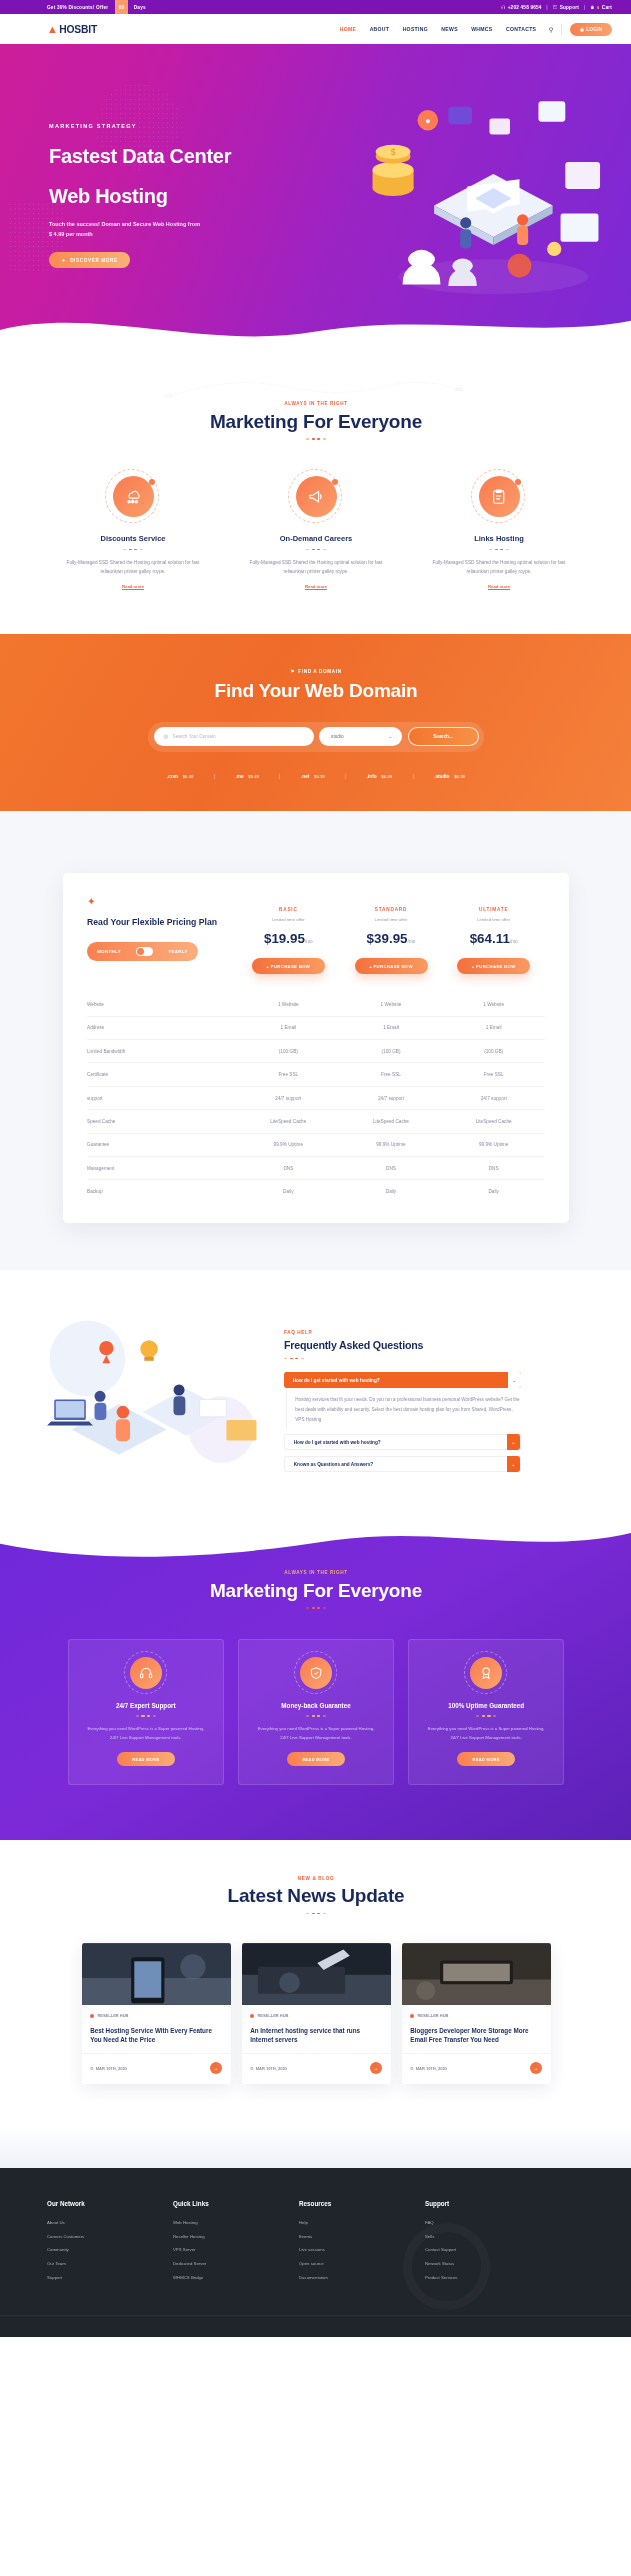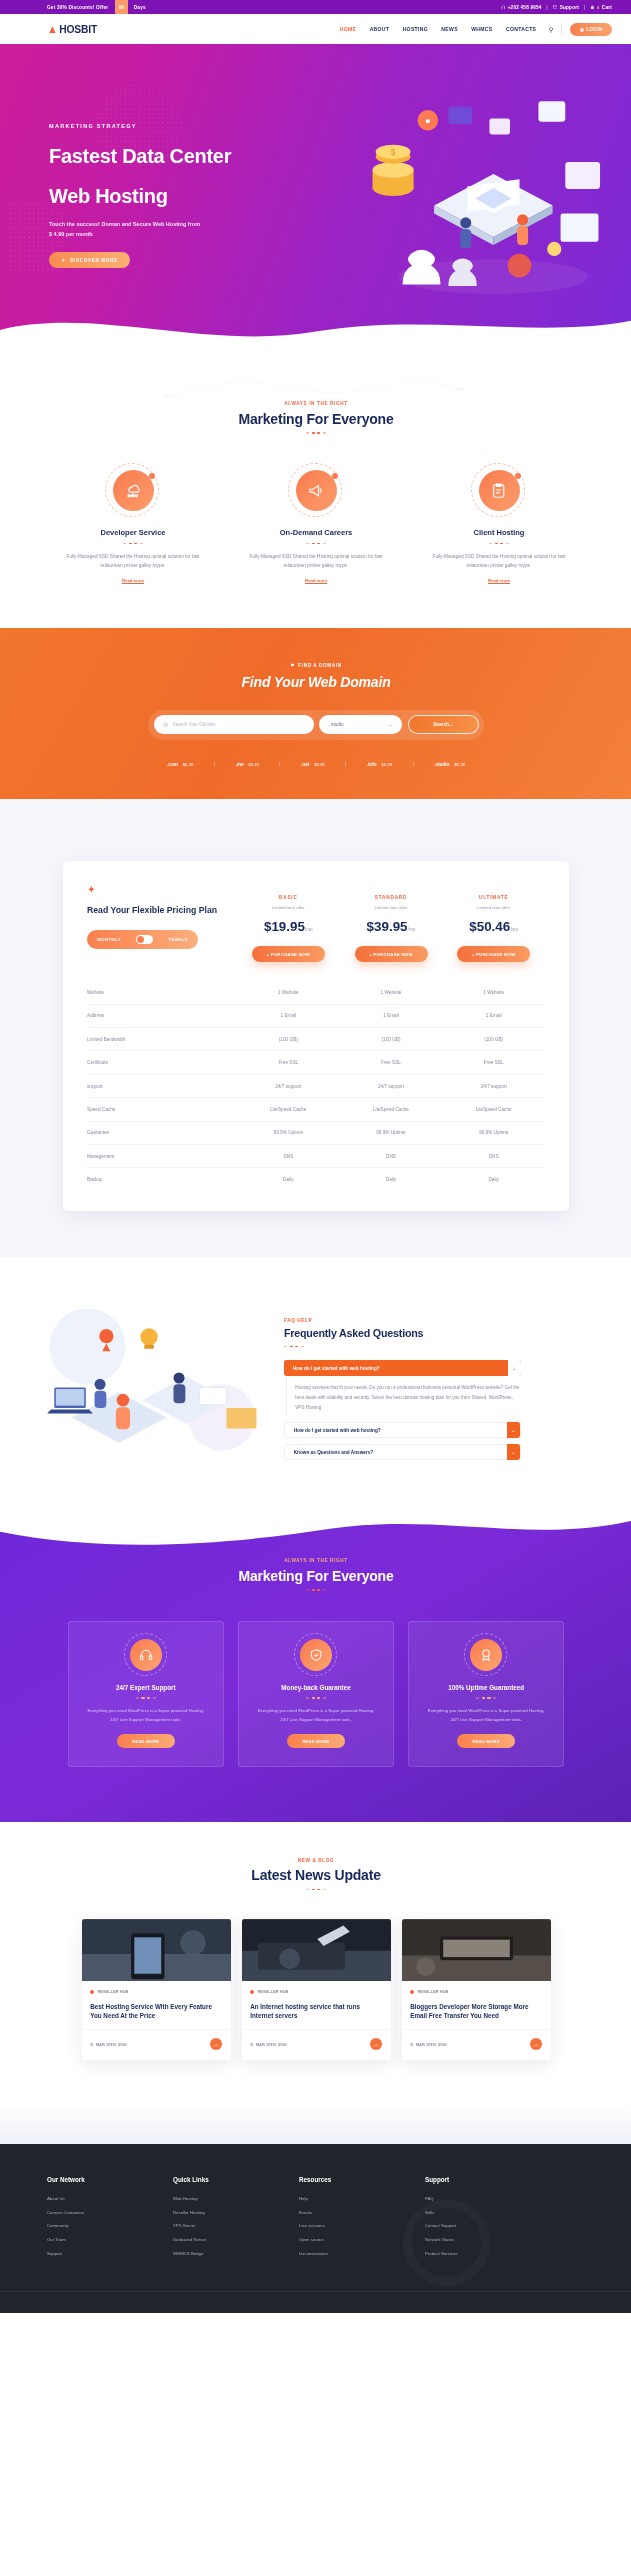--- a/index.html
+++ b/index.html
@@ -94,21 +94,21 @@
     background: linear-gradient(90deg,#f98b52,#fcb074);
     color:#fff; border:none; border-radius: 11px;
     padding: 5.5px 12.6px; font-size: 4.7px; font-weight:bold; letter-spacing:0.6px;
   }
   .hero-art { position:absolute; right: 16px; top: 43px; width: 261px; height: 237px; z-index:2;}
   .hero-wave { position:absolute; bottom:-1.6px; left:0; width: 100%; }
 
   
   .sec-head { text-align:center; }
   .eyebrow { color:#f4623a; font-size:4.7px; font-weight:bold; letter-spacing: 0.6px; }
-  .sec-title { color:#19295c; font-size:14px; font-weight:800; margin-top:4.7px; letter-spacing:-0.2px;}
+  .sec-title { color:#19295c; font-size:19px; font-weight:800; margin-top:4.7px; letter-spacing:-0.2px;}
   .dashes { margin: 5.5px auto 0; display:flex; gap:2.4px; justify-content:center;}
   .dashes i { display:block; width:3.2px; height:1.6px; background:#f4623a; border-radius:0.8px;}
   .dashes i:nth-child(1){opacity:.45;} .dashes i:nth-child(4){opacity:.45;}
 
   
   .services { padding: 47px 0 43px; position:relative; background:#fff;}
   .svc-row { display:flex; justify-content:center; gap: 33px; margin-top: 36px; position:relative;}
   .svc { width: 150px; text-align:center; }
   .svc-circle {
     width: 41px; height: 41px; border-radius:50%;
@@ -123,21 +123,21 @@
   .readmore { color:#f4623a; font-size:4.3px; font-weight:bold; margin-top:5.5px; display:inline-block;}
   .connector { position:absolute; top:17.4px; left:0; width:100%; height:32px; }
 
   
   .domain {
     background: linear-gradient(120deg,#f2762d 0%,#ef6b2a 40%,#f4803a 100%);
     padding: 35px 0 32px;
     position:relative; overflow:hidden;
   }
   .domain .eyebrow { color:#fff; display:flex; align-items:center; justify-content:center; gap:3.2px;}
-  .domain .sec-title { color:#fff; margin-top:5.5px;font-style:italic;}
+  .domain .sec-title { color:#fff; margin-top:5.5px;}
   .search-wrap {
     margin: 20px auto 0;
     width: 336px; background: rgba(255,255,255,.13);
     border-radius: 17.4px; padding: 5.5px; display:flex; gap:5.5px;
   }
   .search-field {
     flex: 1; background:#fff; border-radius:12.6px; height: 19px;
     display:flex; align-items:center; padding: 0 9.5px; gap:4px;
   }
   .search-field span { font-size:4.7px; color:#b4b4c4;}
@@ -411,21 +411,21 @@
         <div class="svc-ring"></div>
         <div class="svc-dot"></div>
         <svg width="17.4" height="17.4" viewBox="0 0 24 24" fill="none" stroke="#fff" stroke-width="1.6">
           <path d="M7 11a4 4 0 014-4 4.5 4.5 0 018.5 1.5A3 3 0 0119 14H8a3 3 0 01-1-3z"></path>
           <circle cx="7" cy="19" r="1.6"></circle>
             <circle cx="12" cy="19" r="1.6"></circle>
             <circle cx="17" cy="19" r="1.6"></circle>
           <path d="M7 19h10M12 16v3"></path>
         </svg>
       </div>
-      <h3>Developer Service</h3>
+      <h3>Discounts Service</h3>
       <div class="dashes">
           <i></i>
           <i></i>
           <i></i>
           <i></i>
         </div>
       <p>Fully-Managed SSD Shared the Hosting optimal solution for fast reliaunkwn printer galley roype.</p>
       <a class="readmore" href="#">Read more</a>
     </div>
     <div class="svc">
@@ -450,21 +450,21 @@
     <div class="svc">
       <div class="svc-circle">
         <div class="svc-ring"></div>
         <div class="svc-dot"></div>
         <svg width="17.4" height="17.4" viewBox="0 0 24 24" fill="none" stroke="#fff" stroke-width="1.6">
           <rect x="5" y="4" width="14" height="17" rx="2"></rect>
             <path d="M9 3h6v3H9z" fill="#fff"></path>
             <path d="M8.5 11h7M8.5 15h5"></path>
         </svg>
       </div>
-      <h3>Client Hosting</h3>
+      <h3>Links Hosting</h3>
       <div class="dashes">
           <i></i>
           <i></i>
           <i></i>
           <i></i>
         </div>
       <p>Fully-Managed SSD Shared the Hosting optimal solution for fast reliaunkwn printer galley roype.</p>
       <a class="readmore" href="#">Read more</a>
     </div>
   </div>
@@ -536,21 +536,21 @@
       </div>
       <div class="plan">
         <div class="pname">STANDARD</div>
         <div class="plimit">Limited time offer</div>
         <div class="pprice"><span>$39.95</span><i>/mo</i></div>
         <div class="buy">+ PURCHASE NOW</div>
       </div>
       <div class="plan">
         <div class="pname">ULTIMATE</div>
         <div class="plimit">Limited time offer</div>
-        <div class="pprice"><span>$50.46</span><i>/mo</i></div>
+        <div class="pprice"><span>$64.11</span><i>/mo</i></div>
         <div class="buy">+ PURCHASE NOW</div>
       </div>
     </div>
     <table class="feat">
       <tbody>
         <tr>
             <td>Website</td>
             <td>1 Website</td>
             <td>1 Website</td>
             <td>1 Website</td>

